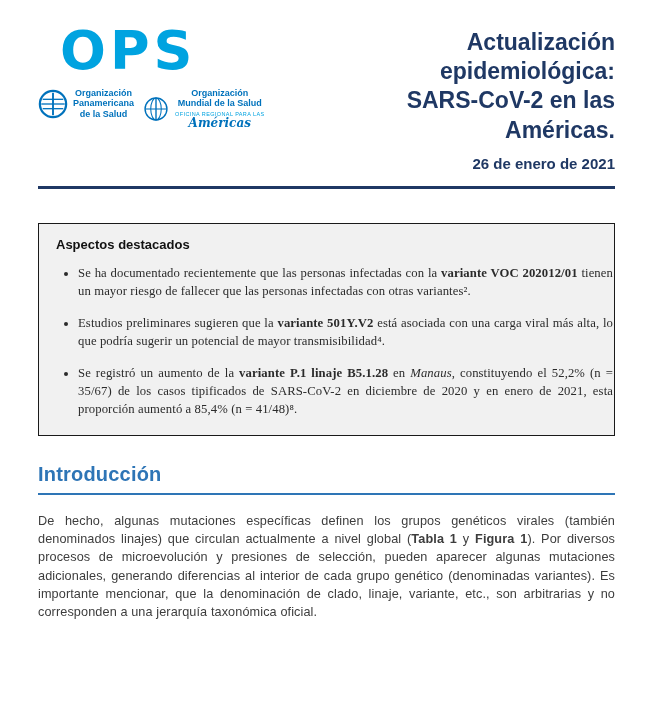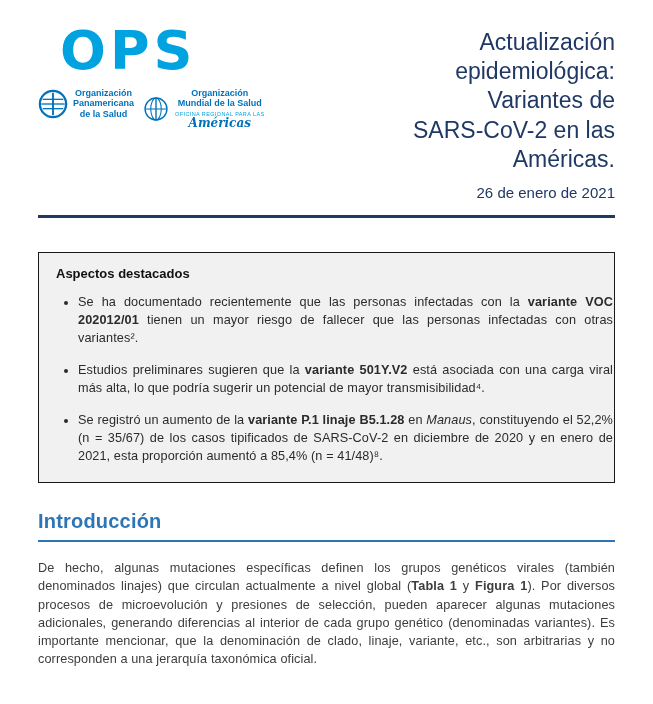--- a/index.html
+++ b/index.html
@@ -23,30 +23,30 @@
     font-size:54px;font-weight:800;color:var(--cyan);
     letter-spacing:4px;line-height:1;margin-left:22px;
   }
   .org-logos{display:flex;margin-top:10px;gap:8px;align-items:flex-start;text-align:center;}
   .org{display:flex;align-items:center;gap:5px;}
   .emblem{flex:0 0 auto;display:inline-flex;}
   .org-text{font-size:9px;color:var(--orgblue);line-height:1.15;font-weight:700;}
   .who-sub{font-size:5.5px;color:var(--cyan);letter-spacing:.4px;margin-top:2px;font-weight:400;}
   .who-region{font-size:12px;font-style:italic;font-weight:700;color:var(--orgblue);font-family:"DejaVu Serif", serif;line-height:1;}
   .title-block{text-align:right;max-width:350px;margin-top:4px;}
-  .title-line{font-size:23px;font-weight:400;color:var(--navy);line-height:1.27;}
-  .doc-date{font-size:15px;font-weight:400;color:var(--navy);margin-top:10px;}
+  .title-line{font-size:23px;font-weight:700;color:var(--navy);line-height:1.27;}
+  .doc-date{font-size:15px;font-weight:700;color:var(--navy);margin-top:10px;}
   .header-rule{margin:14px 38px 0 38px;height:3px;background:var(--navy);border:none;}
   
   .highlights-box{
     margin:34px 38px 0 38px;border:1.4px solid #1a1a1a;background:#f1f1f1;
     padding:13px 1px 3px 15px;
   }
   .highlights-title{font-size:13px;font-weight:700;color:#111;margin-bottom:12px;padding-left:2px;}
-  .highlights-list{list-style:disc;padding-left:24px;}
+  .highlights-list{list-style:disc;padding-left:24px;font-family:Liberation Serif, serif;}
   .highlights-list li{
     font-size:12.7px;color:#2b2b2b;line-height:1.42;text-align:justify;
     margin-bottom:14px;letter-spacing:.1px;
   }
   
   .intro{margin:27px 38px 0 38px;}
   .intro h2{font-size:20px;font-weight:700;color:var(--blue);letter-spacing:.2px;}
   .heading-rule{height:2px;background:var(--blue);margin:7px 0 17px 0;border:none;}
   .intro p{
     font-size:12.7px;color:var(--bodytext);line-height:1.43;text-align:justify;
@@ -100,21 +100,20 @@
             <div class="who-region">Américas</div>
           </div>
         </div>
 
       </div>
     </div>
 
     <div class="title-block">
       <div class="title-line">Actualización</div>
       <div class="title-line">epidemiológica:</div>
-      <div class="title-line">Variantes de</div>
       <div class="title-line">SARS-CoV-2 en las Américas.</div>
       <div class="doc-date">26 de enero de 2021</div>
     </div>
 
   </header>
 
   <div class="header-rule"></div>
 
   <section class="highlights-box">
     <div class="highlights-title">Aspectos destacados</div>

